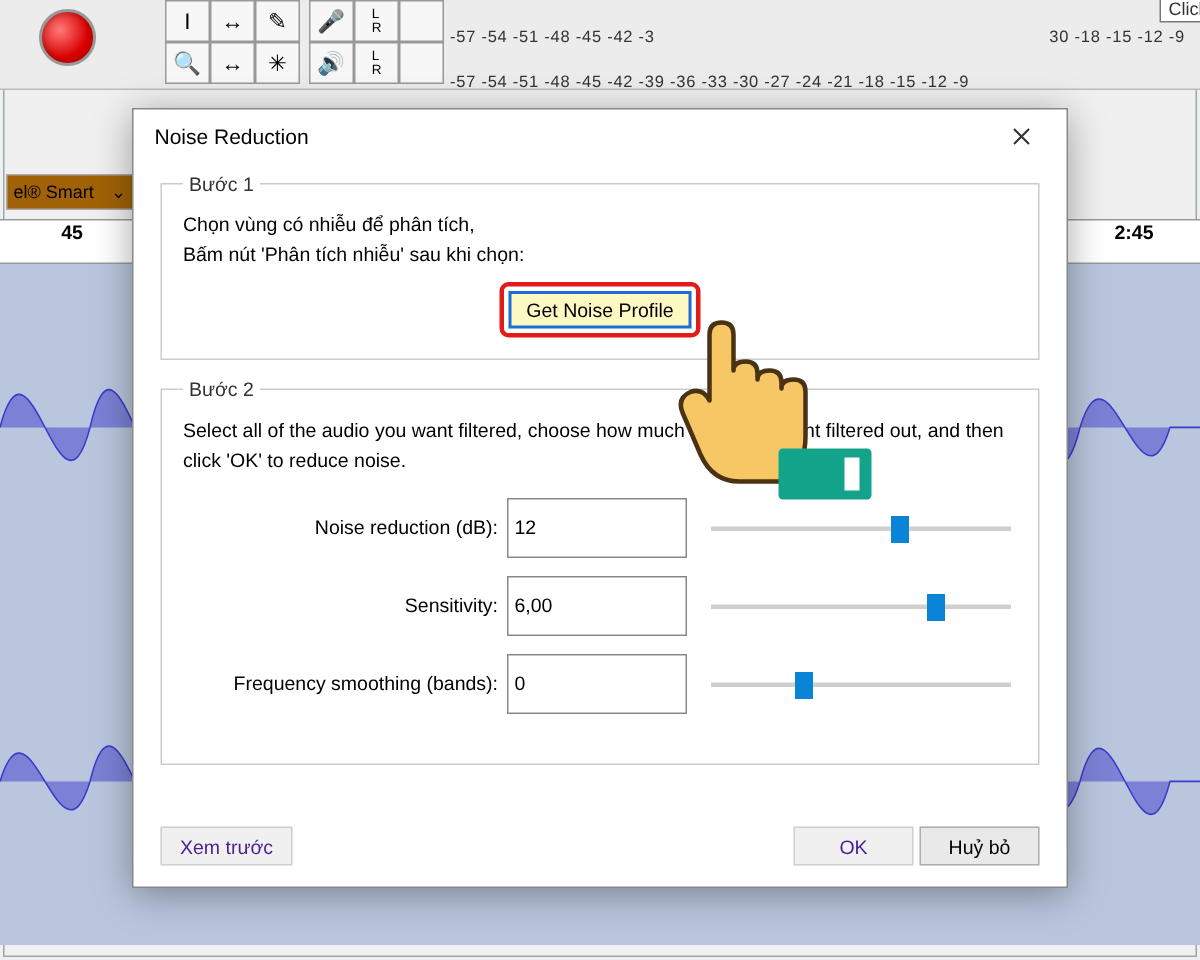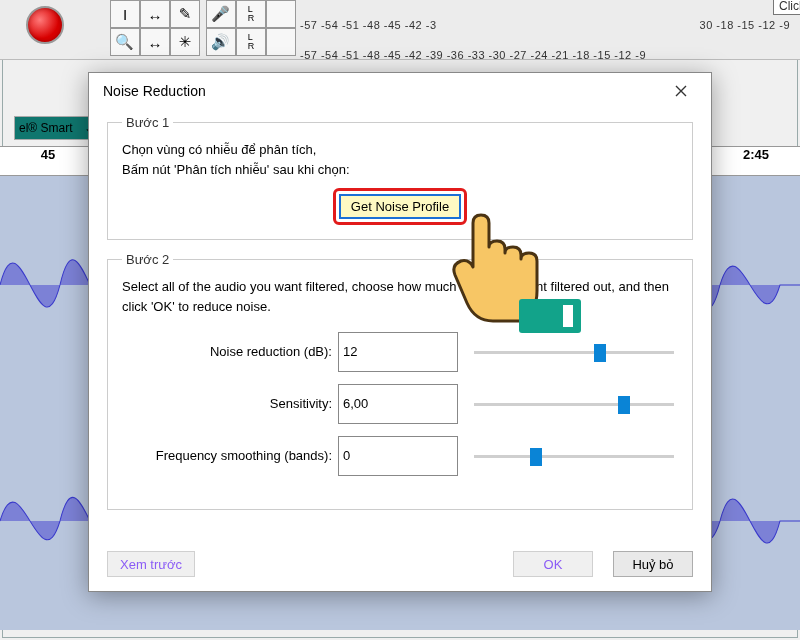--- a/index.html
+++ b/index.html
@@ -8,21 +8,21 @@
   
   .bg-toolbar { position: absolute; top: 0; left: 0; right: 0; height: 60px; background: #ececec; border-bottom: 1px solid #bbb; }
   .record-btn { position: absolute; left: 26px; top: 6px; width: 38px; height: 38px; border-radius: 50%; border: 2px solid #999; background: radial-gradient(circle at 35% 35%, #ff7a7a, #d80000 60%); box-shadow: inset 0 0 4px rgba(0,0,0,.3); }
   .tool-grid { position: absolute; left: 110px; top: 0; display: grid; grid-template-columns: repeat(3, 30px); grid-template-rows: repeat(2, 28px); gap: 0; }
   .tool-grid > div, .tool-grid2 > div { border:1px solid #999; background:#f7f7f7; display:flex; align-items:center; justify-content:center; font-size:15px; }
   .tool-grid2 { position: absolute; left: 206px; top: 0; display: grid; grid-template-columns: repeat(3, 30px); grid-template-rows: repeat(2, 28px); }
   .meter { position: absolute; top: 0; left: 300px; right: 4px; height: 26px; display:flex; align-items:center; font-size:11px; color:#333; }
   .meter2 { top: 30px; }
   .meter-nums { letter-spacing: 0.5px; margin-top: 24px; }
   .meter-tooltip { position:absolute; left:473px; top:-3px; background:#fff; border:1px solid #777; padding:1px 5px; font-size:12px; white-space:nowrap; }
-  .smart-dd { position:absolute; left:14px; top:116px; height:24px; width:85px; border:1px solid #aaa; background:#0f766e; font-size:12px; display:flex; align-items:center; padding:0 4px; justify-content:space-between; }
+  .smart-dd { position:absolute; left:4px; top:116px; height:24px; width:85px; border:1px solid #aaa; background:#a16207; font-size:12px; display:flex; align-items:center; padding:0 4px; justify-content:space-between; }
 
   .ruler { position:absolute; left:0; right:0; top:146px; height:30px; background:#fff; border-top:1px solid #999; border-bottom:1px solid #999; }
   .ruler-label { position:absolute; top:0; font-size:13px; font-weight:600; transform:translateX(-50%); }
 
   .wave-area { position:absolute; left:0; right:0; top:176px; bottom:10px; background:#b9c6dd; }
   .wave-channel { position:absolute; left:0; right:0; height:48%; background:#b9c6dd; }
   .wave-channel.top { top:0; }
   .wave-channel.bot { bottom:0; }
   .wave-channel::before { content:""; position:absolute; left:0; right:0; top:50%; height:1px; background:#5558a8; }
   .wave-svg { position:absolute; inset:0; width:100%; height:100%; }
@@ -47,23 +47,23 @@
   .slider { position:relative; height:20px; }
   .slider-track { position:absolute; left:0; right:0; top:9px; height:3px; background:#cfcfcf; }
   .slider-thumb { position:absolute; top:2px; width:12px; height:18px; background:#0a84d6; }
 
   .noise-row { display:flex; align-items:center; justify-content:center; gap:14px; font-size:13px; margin-top:6px; }
   .radio { display:flex; align-items:center; gap:5px; }
   .radio-dot { width:13px; height:13px; border:1px solid #555; border-radius:50%; display:flex; align-items:center; justify-content:center; }
   .radio-dot.sel::after { content:""; width:7px; height:7px; border-radius:50%; background:#000; }
 
   .dlg-buttons { position:absolute; left:18px; right:18px; bottom:14px; display:flex; justify-content:space-between; }
-  .dlg-buttons .rgt { display:flex; gap:20px;justify-content:flex-end; }
+  .dlg-buttons .rgt { display:flex; gap:4px;justify-content:flex-end; }
   .btn { min-width:80px; height:26px; border:1px solid #adadad; background:#e9e9e9; font-size:13px; display:flex; align-items:center; justify-content:center; padding:0 12px; }
-  .btn.disabled { color:#8b5cf6; background:#f0f0f0; border-color:#d0d0d0; }
+  .btn.disabled { color:#4c1d95; background:#f0f0f0; border-color:#d0d0d0; }
 
   
   .hand { position:absolute; left:445px; top:213px; width:150px; height:140px; pointer-events:none; }
 
   .outer-frame { position:absolute; inset:2px; border:1px solid #9aa; pointer-events:none; }
 </style>
 </head>
 <body>
 
 <div class="outer-frame"></div>

